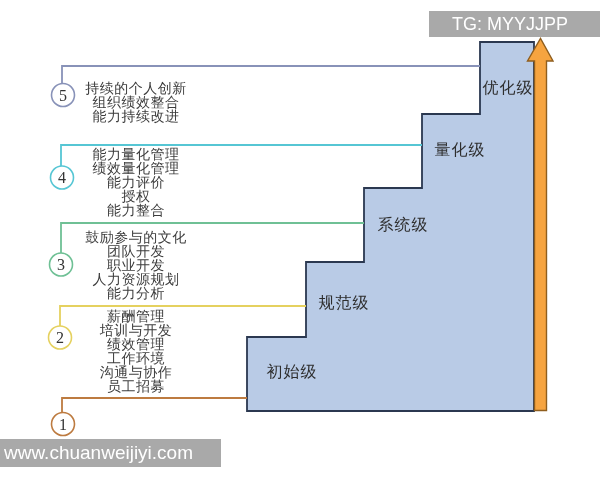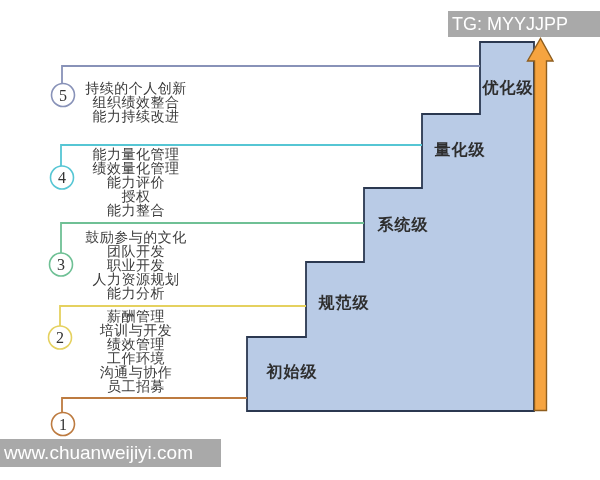--- a/index.html
+++ b/index.html
@@ -5,34 +5,34 @@
   html,body{margin:0;padding:0;}
   body{
     width:600px;height:480px;position:relative;background:#ffffff;overflow:hidden;
     font-family:"Liberation Sans","DejaVu Sans",sans-serif;
   }
   #stage{position:absolute;left:0;top:0;width:600px;height:480px;}
   svg{position:absolute;left:0;top:0;}
   .step-label{
     position:absolute;text-align:center;
     font-family:"Liberation Sans","DejaVu Sans",sans-serif;
-    font-weight:700;font-size:16px;letter-spacing:1px;color:#2e2e2e;
+    font-weight:400;font-size:16px;letter-spacing:1px;color:#2e2e2e;
     width:60px;line-height:18px;
   }
   .practice-list{
     position:absolute;left:61px;width:150px;text-align:center;
     font-family:"Liberation Serif","DejaVu Serif",serif;
     font-size:14px;line-height:14px;color:#3c3c3c;letter-spacing:0.5px;
   }
   .watermark{
     position:absolute;background:#a9a9a9;color:#ffffff;
     font-family:"Liberation Sans","DejaVu Sans",sans-serif;
     overflow:hidden;white-space:nowrap;
   }
-  #wm-top{right:0;top:11px;width:148px;height:26px;line-height:26px;font-size:18px;padding-left:4px;}
+  #wm-top{right:0;top:11px;width:148px;height:26px;line-height:26px;font-size:18px;padding-left:23px;}
   #wm-bottom{left:0;top:439px;width:217px;height:28px;line-height:28px;font-size:19px;padding-left:4px;}
   .circle-digit{
     font-family:"Liberation Serif","DejaVu Serif",serif;
     font-size:16px;fill:#333333;
   }
 </style>
 </head>
 <body>
 
 <div id="stage">

